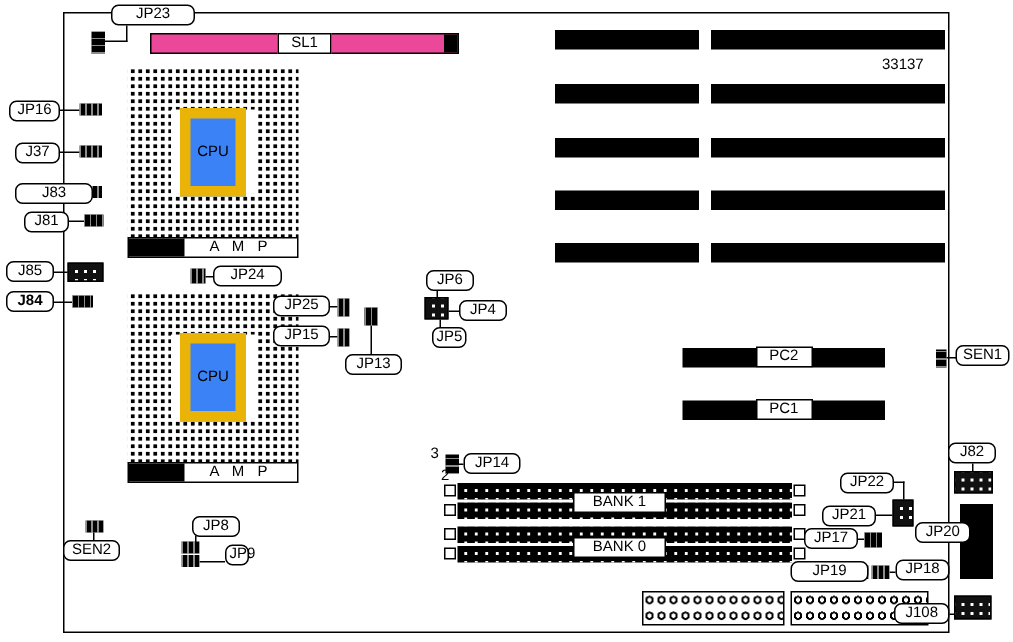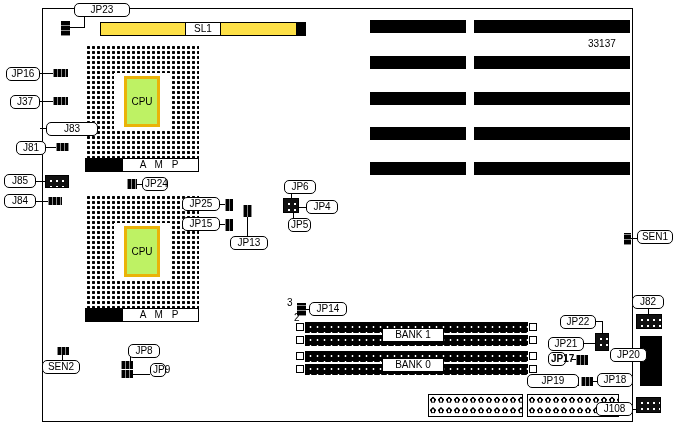--- a/index.html
+++ b/index.html
@@ -28,34 +28,34 @@
   .blkrect { position:absolute; background:#000; z-index:3; }
   .socket {
     position:absolute; width:114px; height:114px; background-color:#fff;
     background-image: radial-gradient(circle, #000 1.4px, transparent 1.5px);
     background-size:5px 5px; background-position:1px 1px; z-index:1;
   }
   .socket-center {
     position:absolute; left:29px; top:29px; width:56px; height:56px; background:#fff;
     display:flex; align-items:center; justify-content:center; z-index:2;
   }
-  .cpu-box { border:3px solid #eab308; font-size:10px; line-height:13px; padding:16px 4px; background:#bef264; }
+  .cpu-box { border:7px solid #eab308; font-size:10px; line-height:13px; padding:16px 4px; background:#3b82f6; }
   .amp-bar { position:absolute; height:14px; border:1px solid #000; background:#fff; z-index:2; }
   .amp-black { position:absolute; left:0; top:0; bottom:0; width:37px; background:#000; }
   .amp-text { position:absolute; left:37px; right:0; top:0; bottom:0; text-align:center; font-size:10px; line-height:12px; letter-spacing:3px; }
   .isa { position:absolute; left:370px; width:260px; height:13px; z-index:1; }
   .isa .seg1 { position:absolute; left:0; width:96px; height:100%; background:#000; }
   .isa .seg2 { position:absolute; left:104px; right:0; height:100%; background:#000; }
   .pcslot { position:absolute; left:455px; width:135px; height:13px; background:#000; z-index:1; }
   .pc-label {
     position:absolute; left:50%; top:-1px; transform:translateX(-50%);
     width:38px; height:14px; border:1px solid #000; background:#fff;
     font-size:10px; line-height:12px; text-align:center; z-index:5;
   }
-  .sl1 { position:absolute; left:100px; top:22px; width:206px; height:14px; border:1px solid #000; background:#fde047; z-index:1; }
+  .sl1 { position:absolute; left:100px; top:22px; width:206px; height:14px; border:1px solid #000; background:#ec4899; z-index:1; }
   .sl1-cap { position:absolute; right:0; top:0; bottom:0; width:9px; background:#000; }
   .sl1-label {
     position:absolute; left:50%; top:-1px; transform:translateX(-50%);
     width:36px; height:14px; border:1px solid #000; background:#fff;
     font-size:10px; line-height:12px; text-align:center; z-index:5;
   }
   .simm {
     position:absolute; left:305px; width:223px; height:11px; background:#000; z-index:1;
     background-image: radial-gradient(#fff 1px, transparent 1.2px);
     background-size:7px 6px; background-position:2px 2px;
@@ -101,20 +101,26 @@
     </div>
   <div class="isa" style="top:127px;">
       <div class="seg1"></div>
       <div class="seg2"></div>
     </div>
   <div class="isa" style="top:162px;">
       <div class="seg1"></div>
       <div class="seg2"></div>
     </div>
 
+  <div class="pcslot" style="top:232px;">
+      <div class="pc-label">PC2</div>
+    </div>
+  <div class="pcslot" style="top:267px;">
+      <div class="pc-label">PC1</div>
+    </div>
 
   <div class="socket" style="left:85px;top:44px;">
     <div class="socket-center">
       <div class="cpu-box">CPU</div>
     </div>
   </div>
   <div class="amp-bar" style="left:85px;top:158px;width:114px;">
     <div class="amp-black"></div>
     <div class="amp-text">A M P</div>
   </div>
@@ -156,33 +162,33 @@
 
   <div class="line" style="left:40px;top:73px;width:13px;height:1px;"></div>
   <div class="line" style="left:40px;top:101px;width:13px;height:1px;"></div>
   <div class="line" style="left:40px;top:128px;width:13px;height:1px;"></div>
   <div class="line" style="left:46px;top:147px;width:10px;height:1px;"></div>
   <div class="line" style="left:36px;top:181px;width:9px;height:1px;"></div>
   <div class="line" style="left:36px;top:201px;width:12px;height:1px;"></div>
 
   <div class="lbl" style="left:6px;top:67px;width:34px;">JP16</div>
   <div class="lbl" style="left:10px;top:95px;width:30px;">J37</div>
-  <div class="lbl" style="left:10px;top:122px;width:52px;margin-left:36px;">J83</div>
+  <div class="lbl" style="left:10px;top:122px;width:52px;">J83</div>
   <div class="lbl" style="left:16px;top:141px;width:30px;">J81</div>
   <div class="lbl" style="left:4px;top:174px;width:32px;">J85</div>
-  <div class="lbl" style="left:4px;top:194px;width:32px;">J84</div>
+  <div class="lbl" style="left:4px;top:194px;width:32px;font-weight:bold;">J84</div>
 
   <div class="pins" style="left:61px;top:21px;width:9px;height:15px;background-image:repeating-linear-gradient(0deg, rgba(255,255,255,.55) 0 1px, transparent 1px 5px);"></div>
   <div class="line" style="left:84px;top:17px;width:1px;height:11px;"></div>
   <div class="line" style="left:70px;top:27px;width:15px;height:1px;"></div>
   <div class="lbl" style="left:74px;top:3px;width:56px;">JP23</div>
 
   <div class="pins" style="left:127px;top:179px;width:10px;height:10px;"></div>
   <div class="line" style="left:137px;top:184px;width:5px;height:1px;"></div>
-  <div class="lbl" style="left:142px;top:177px;width:26px;">JP24</div>
+  <div class="lbl" style="left:142px;top:177px;width:46px;">JP24</div>
 
   <div class="pins" style="left:225px;top:199px;width:8px;height:12px;"></div>
   <div class="line" style="left:220px;top:204px;width:5px;height:1px;"></div>
   <div class="lbl" style="left:182px;top:197px;width:38px;">JP25</div>
 
   <div class="pins" style="left:225px;top:219px;width:8px;height:12px;"></div>
   <div class="line" style="left:220px;top:224px;width:5px;height:1px;"></div>
   <div class="lbl" style="left:182px;top:217px;width:38px;">JP15</div>
 
   <div class="pins" style="left:243px;top:205px;width:9px;height:12px;"></div>
@@ -228,21 +234,21 @@
   <div class="line" style="left:602px;top:321px;width:1px;height:12px;"></div>
   <div class="lbl" style="left:560px;top:315px;width:36px;">JP22</div>
   <div class="line" style="left:584px;top:343px;width:11px;height:1px;"></div>
   <div class="lbl" style="left:548px;top:337px;width:36px;">JP21</div>
 
   <div class="blkrect" style="left:640px;top:336px;width:22px;height:50px;"></div>
   <div class="lbl" style="left:610px;top:348px;width:37px;">JP20</div>
 
   <div class="pins" style="left:576px;top:355px;width:12px;height:10px;"></div>
   <div class="line" style="left:572px;top:359px;width:4px;height:1px;"></div>
-  <div class="lbl" style="left:548px;top:352px;width:18px;font-weight:bold;">JP17</div>
+  <div class="lbl" style="left:536px;top:352px;width:36px;">JP17</div>
 
   <div class="pins" style="left:567px;top:377px;width:12px;height:9px;"></div>
   <div class="line" style="left:563px;top:381px;width:4px;height:1px;"></div>
   <div class="lbl" style="left:527px;top:374px;width:52px;">JP19</div>
 
   <div class="pins" style="left:581px;top:377px;width:12px;height:9px;"></div>
   <div class="line" style="left:593px;top:381px;width:4px;height:1px;"></div>
   <div class="lbl" style="left:597px;top:373px;width:36px;">JP18</div>
 
   <div class="lbl" style="left:596px;top:402px;width:37px;">J108</div>

